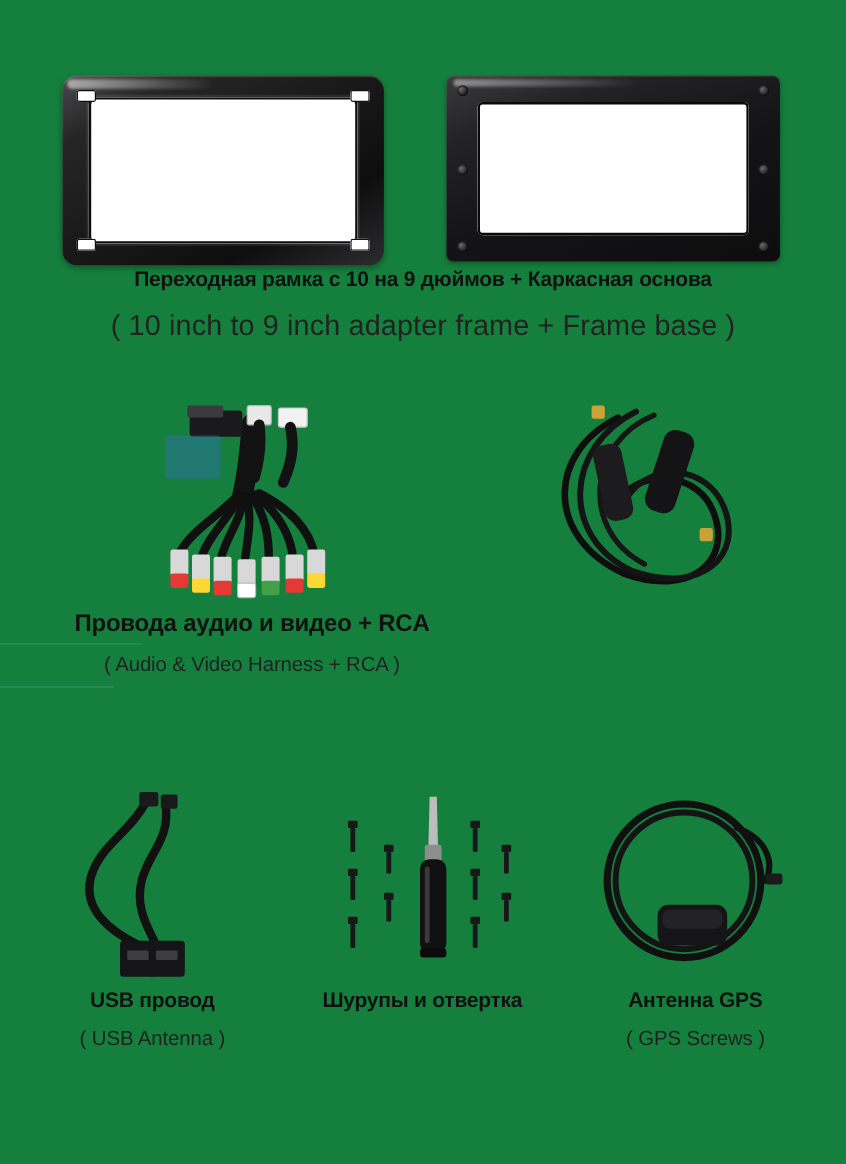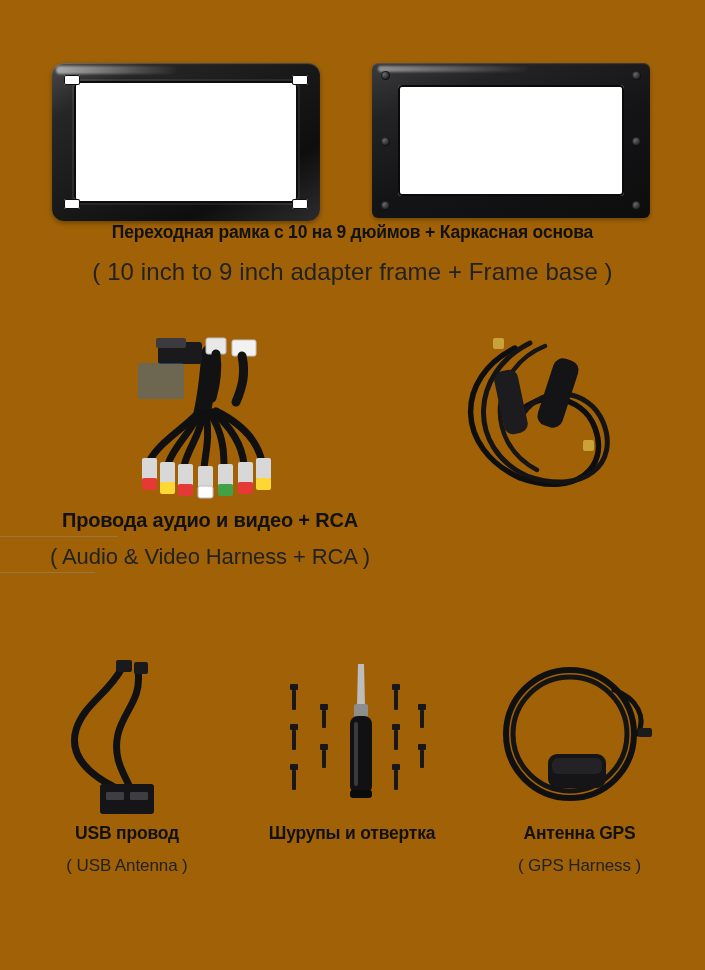--- a/index.html
+++ b/index.html
@@ -13,36 +13,36 @@
     font-family: "Liberation Sans", sans-serif;
     color: #111111;
     overflow: hidden;
     position: relative;
   }
 
   .page {
     width: 705px;
     height: 970px;
     position: relative;
-    background: #a16207;
+    background: #15803d;
     text-decoration: underline;
   }
 
   
   .caption-ru {
     font-size: 20px;
     font-weight: bold;
     letter-spacing: -0.2px;
     text-align: center;
     color: #111111;
     line-height: 1.2;
     white-space: nowrap;
   }
   .caption-en {
-    font-size: 22px;
+    font-size: 17px;
     font-weight: normal;
     text-align: center;
     color: #222222;
     line-height: 1.25;
     white-space: nowrap;
     letter-spacing: -0.1px;
   }
 
   
   .section-frames {
@@ -390,19 +390,19 @@
           <path d="M152 42 C176 50 184 70 176 86" stroke="#101010" stroke-width="5" fill="none" stroke-linecap="round"></path>
 
           <rect x="86" y="106" width="58" height="34" rx="9" fill="#151517"></rect>
           <rect x="90" y="110" width="50" height="16" rx="6" fill="#232326"></rect>
 
           <rect x="176" y="80" width="14" height="9" rx="2" fill="#1b1b1d"></rect>
         </svg>
       </div>
       <div class="cap-box">
         <div class="caption-ru">Антенна GPS</div>
-        <div class="caption-en">( GPS Harness )</div>
+        <div class="caption-en">( GPS Screws )</div>
       </div>
     </div>
 
   </div>
 
 </div>
 
 </body></html>

